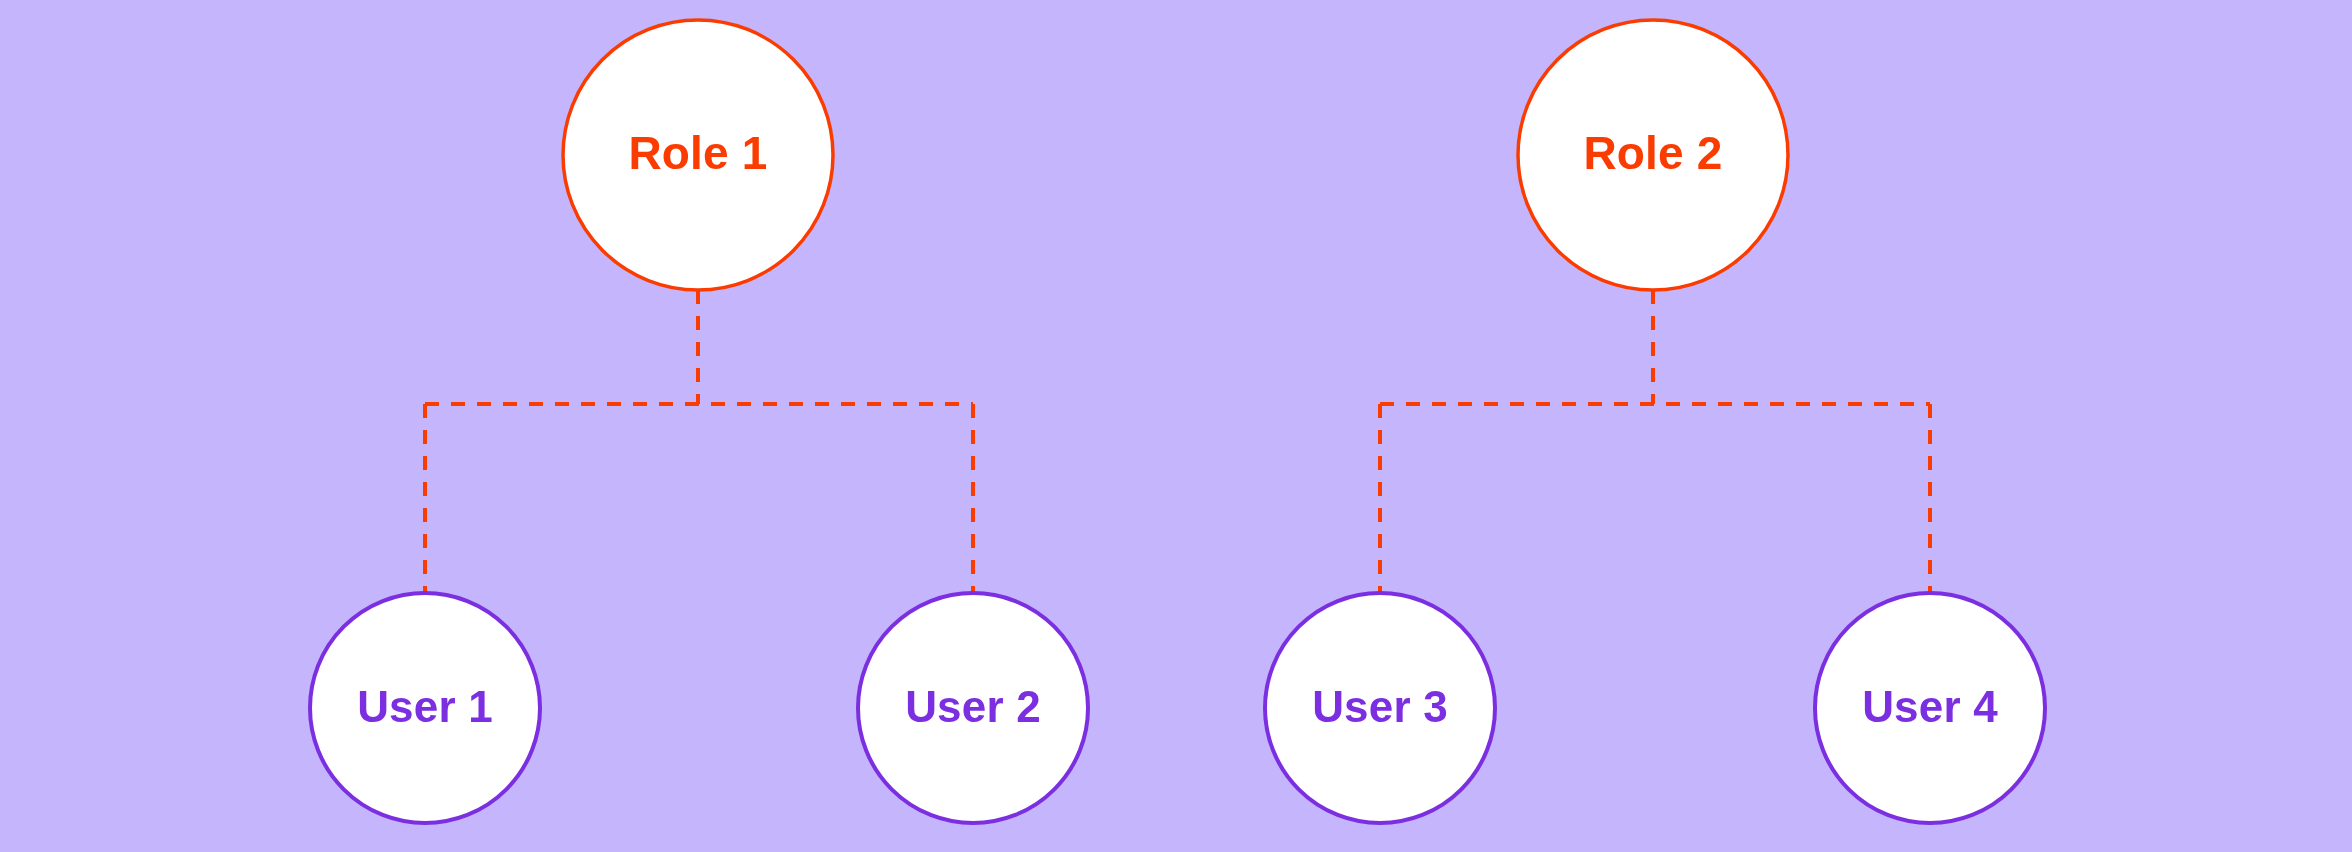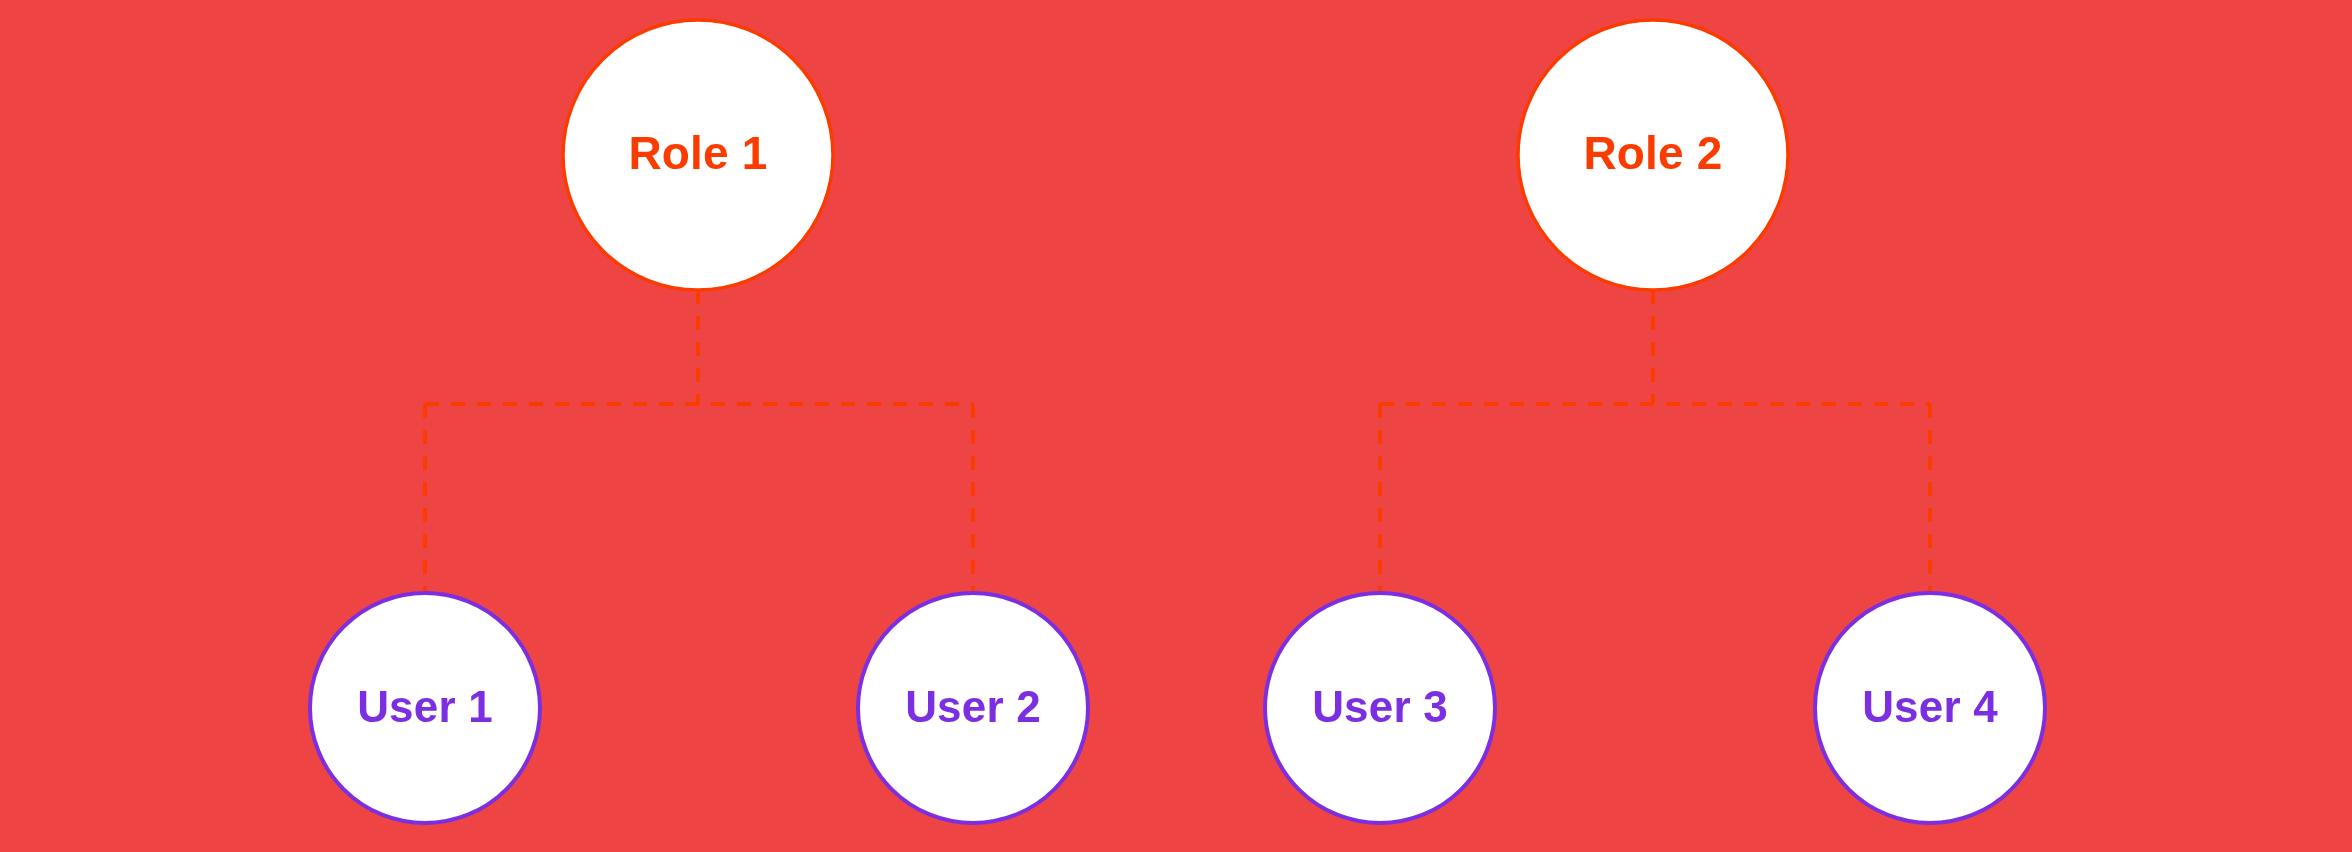--- a/index.html
+++ b/index.html
@@ -8,21 +8,21 @@
     padding: 0;
     background: #ffffff;
   }
   body {
     font-family: "Liberation Sans", sans-serif;
   }
   #diagram-canvas {
     position: relative;
     width: 2352px;
     height: 852px;
-    background: #ef4444;
+    background: #c4b5fd;
     overflow: hidden;
   }
   #diagram-svg {
     position: absolute;
     top: 0;
     left: 0;
     width: 2352px;
     height: 852px;
     display: block;
   }

